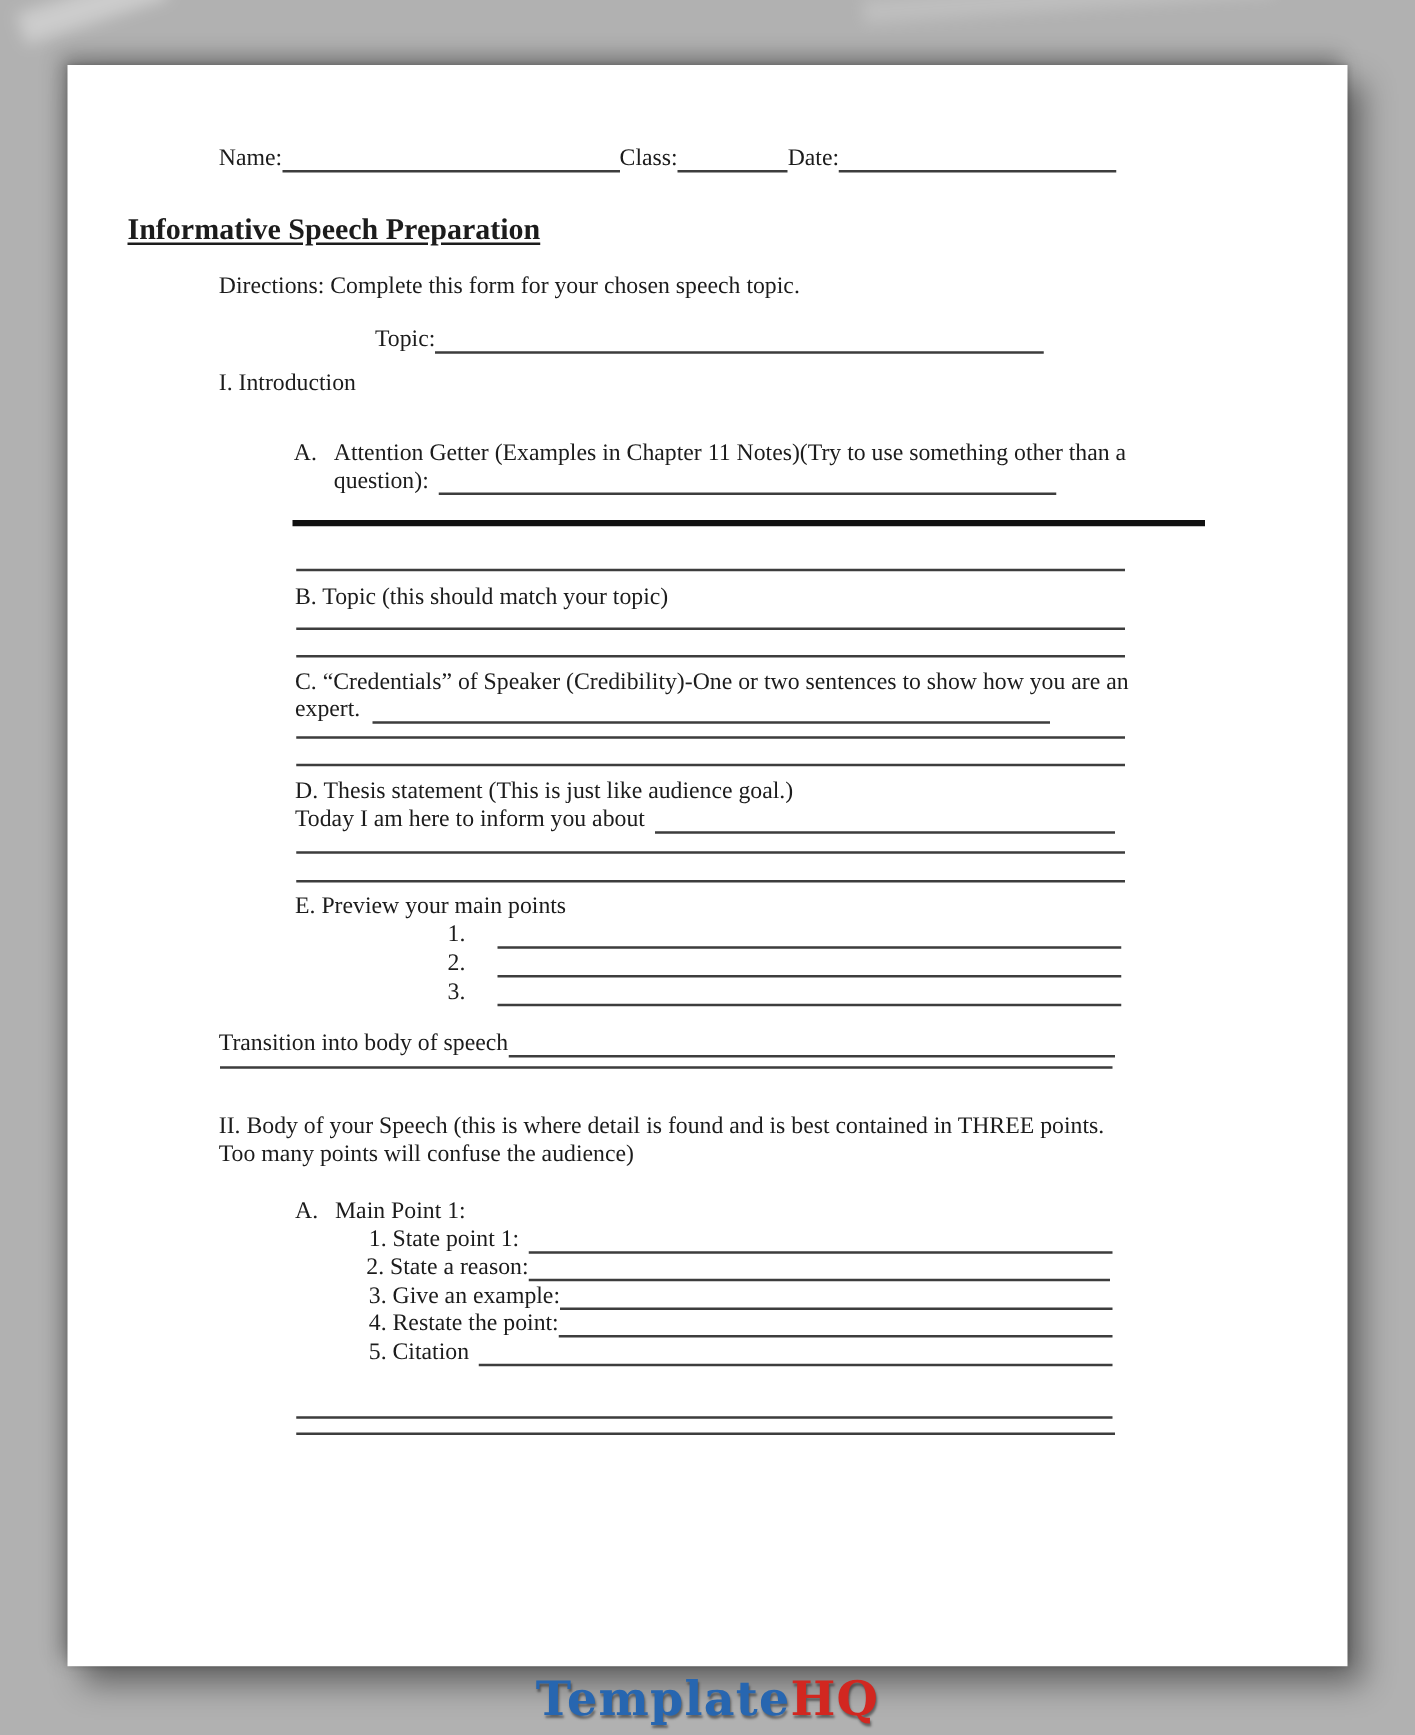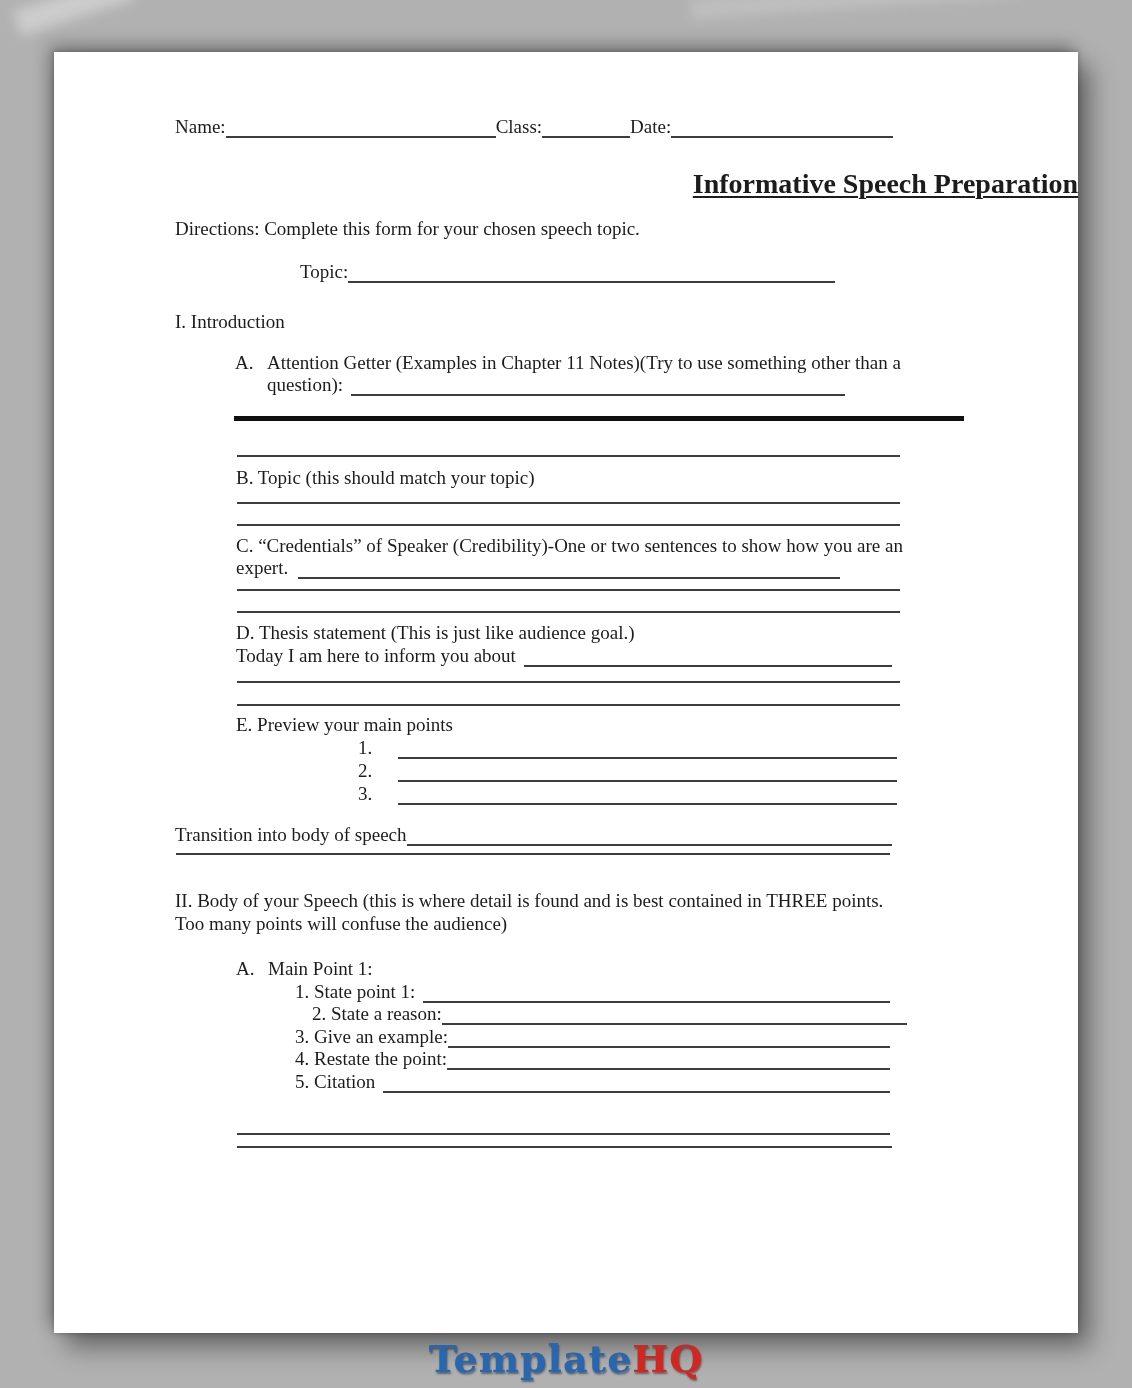--- a/index.html
+++ b/index.html
@@ -31,21 +31,21 @@
   }
   .blank {
     display:inline-block; flex:0 0 auto;
     border-bottom:2px solid #3d3d3d; height:21px;
   }
   .blank.grow { flex:1 1 auto; }
   .line { position:absolute; height:2px; background:#3d3d3d; }
   .thick-line { position:absolute; height:5px; background:#101010; }
   .doc-title {
     position:absolute; top:120px; left:0; width:1024px;
-    text-align:right; font-size:28px; font-weight:bold;
+    text-align:left; font-size:24px; font-weight:bold;
     line-height:24px;
     padding-left:48px;
   }
   .doc-title span { text-decoration:underline; text-decoration-thickness:2px; text-underline-offset:3px; }
   .num { display:inline-block; }
   .num-a { width:32px; }
   .gap-sm { margin-left:8px; }
   .gap-md { margin-left:10px; }
   .gap-lg { margin-left:26px; }
   .watermark {
@@ -81,21 +81,21 @@
 
   <div class="row" style="top:165px; left:121px;">
     <span>Directions: Complete this form for your chosen speech topic.</span>
   </div>
 
   <div class="row" style="top:208px; left:246px; width:535px;">
     <span>Topic:</span>
     <span class="blank grow"></span>
   </div>
 
-  <div class="row" style="top:258px; left:121px;">
+  <div class="row" style="top:243px; left:121px;">
     <span>I. Introduction</span>
   </div>
 
   <div class="row" style="top:299px; left:181px;">
     <span class="num num-a">A.</span>
     <span>Attention Getter (Examples in Chapter 11 Notes)(Try to use something other than a</span>
   </div>
   <div class="row" style="top:321px; left:213px; width:578px;">
     <span>question):</span>
     <span class="blank grow gap-sm"></span>
@@ -165,21 +165,21 @@
 
   <div class="row" style="top:905px; left:182px;">
     <span class="num num-a">A.</span>
     <span>Main Point 1:</span>
   </div>
 
   <div class="row" style="top:928px; left:241px; width:595px;">
     <span>1. State point 1:</span>
     <span class="blank grow gap-sm"></span>
   </div>
-  <div class="row" style="top:950px; left:258px; width:595px;">
+  <div class="row" style="top:950px; left:239px; width:595px;">
     <span>2. State a reason:</span>
     <span class="blank grow"></span>
   </div>
   <div class="row" style="top:973px; left:241px; width:595px;">
     <span>3. Give an example:</span>
     <span class="blank grow"></span>
   </div>
   <div class="row" style="top:995px; left:241px; width:595px;">
     <span>4. Restate the point:</span>
     <span class="blank grow"></span>

